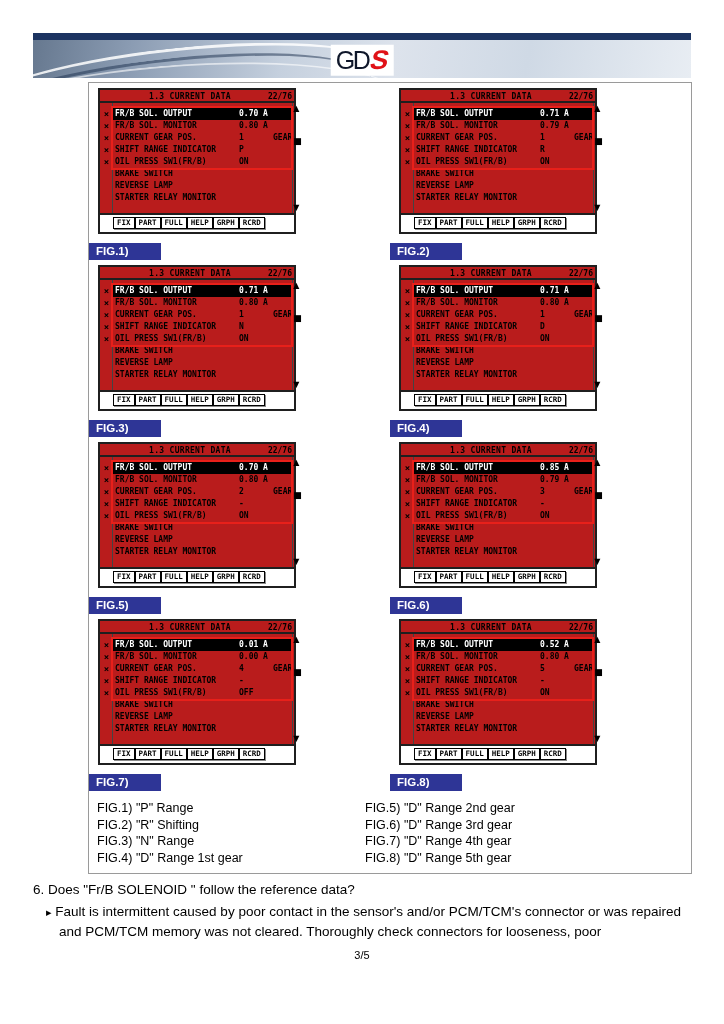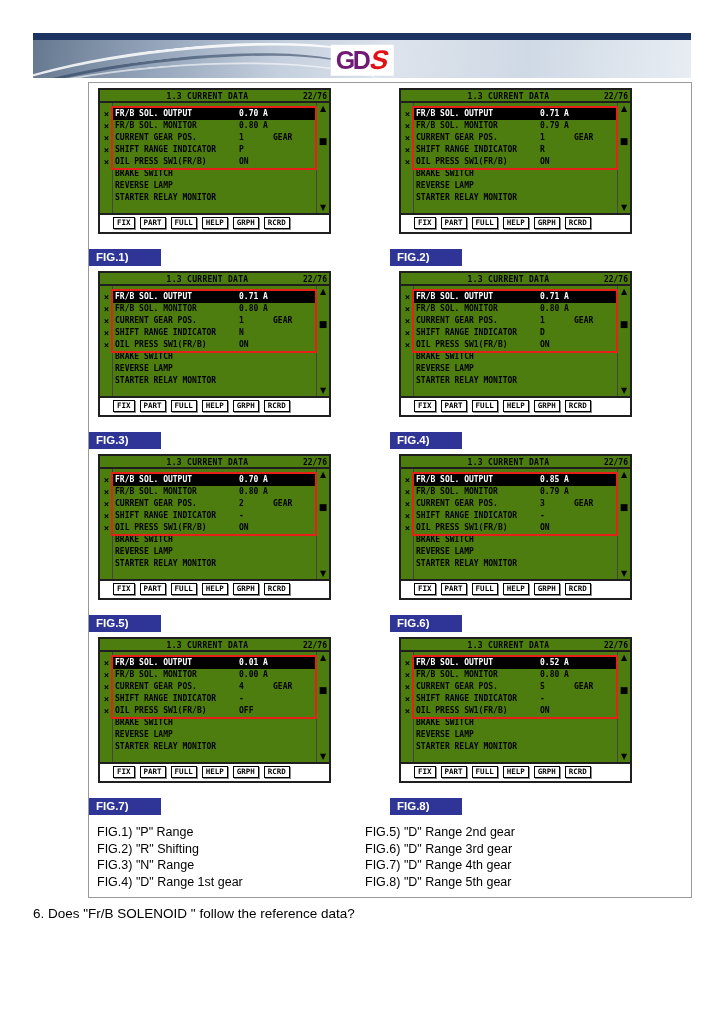--- a/index.html
+++ b/index.html
@@ -16,55 +16,55 @@
   
   .banner{margin:33px 33px 0 33px;}
   .banner-top{height:7px;background:var(--navy);}
   .banner-main{height:38px;position:relative;overflow:hidden;
     background:linear-gradient(100deg,#66788f 0%,#8b9cb3 15%,#c5d0de 38%,#dde3ec 55%,#cfd9e5 75%,#e8edf3 100%);}
   .streak{position:absolute;border-radius:50%;pointer-events:none;}
   .s1{width:430px;height:90px;left:-70px;top:8px;border-top:3px solid rgba(255,255,255,.85);transform:rotate(-6deg);}
   .s2{width:430px;height:90px;left:-90px;top:20px;border-top:3px solid rgba(25,45,75,.5);transform:rotate(-7deg);}
   .s3{width:500px;height:120px;left:-120px;top:26px;border-top:2px solid rgba(255,255,255,.6);transform:rotate(-5deg);}
   .logo{position:absolute;left:50%;top:50%;transform:translate(-50%,-46%);background:#fff;height:31px;padding:0 5px;display:flex;align-items:center;}
-  .logo-gd{font-weight:700;font-size:25px;letter-spacing:-2.5px;color:#701a75;}
+  .logo-gd{font-weight:400;font-size:25px;letter-spacing:-2.5px;color:#0f172a;}
   .logo-s{font-weight:900;font-size:27px;color:var(--logored);transform:skewX(-14deg);margin-left:2px;}
   .breadcrumb{background:#fff;border-bottom:3px solid var(--navy);padding:3px 2px 3px 2px;font-size:12.5px;}
 
   
   .fig-container{margin:4px 0 0 88px;width:604px;border:1px solid #9a9a9a;padding-top:5px;}
   .fig-grid{display:grid;grid-template-columns:1fr 1fr;row-gap:5px;}
   .fig-cell{padding-left:9px;}
 
   
-  .screen{width:233px;border:2px solid #1f1f1f;background:#4d7c0f;
+  .screen{width:198px;border:2px solid #1f1f1f;background:#b91c1c;
     font-family:"DejaVu Sans Mono",monospace;font-weight:bold;font-size:8px;color:#000;}
   .trow{height:13px;line-height:13px;border-bottom:2px solid #1f1f1f;position:relative;}
   .ttl{position:absolute;left:0;right:14px;text-align:center;letter-spacing:.3px;}
   .tpage{position:absolute;right:2px;top:0;margin-left:28px;}
   .list{display:flex;height:110px;}
   .rows{flex:1;position:relative;padding-top:5px;}
   .rows::before{content:"";position:absolute;left:12px;top:0;bottom:0;width:1px;background:#444;}
   .redbox{position:absolute;left:11px;right:-1px;top:3px;height:64px;border:2px solid var(--red);z-index:3;pointer-events:none;}
   .row{display:flex;height:12px;line-height:12px;}
   .mark{width:13px;text-align:center;font-size:9px;}
   .rowbody{flex:1;display:flex;padding-left:2px;}
   .row.hl .rowbody{background:#000;color:#fff;justify-content:flex-end;}
   .lbl{width:124px;white-space:nowrap;overflow:hidden;}
   .val{width:34px;white-space:nowrap;}
   .unit{flex:1;white-space:nowrap;}
   .scroll{width:13px;border-left:1px solid #444;position:relative;
     font-family:"DejaVu Sans",sans-serif;font-size:8px;text-align:center;}
   .s-up{position:absolute;top:1px;left:0;right:0;}
   .s-thumb{position:absolute;top:33px;left:0;right:0;font-size:9px;}
   .s-down{position:absolute;bottom:1px;left:0;right:0;}
-  .btnbar{border-top:2px solid #1f1f1f;display:flex;gap:5px;padding:2px 2px 3px 13px;align-items:center;background:#fff;}
+  .btnbar{border-top:2px solid #1f1f1f;display:flex;padding:2px 2px 3px 13px;align-items:center;background:#fff;}
   .sbtn{border:1px solid #000;box-shadow:1px 1px 0 #8a8a8a;font-size:7.5px;line-height:10px;padding:0 3px;background:#fff;}
   .fig-label{display:inline-block;min-width:72px;background:var(--figblue);color:#fff;
-    font-size:11.5px;font-weight:bold;padding:2px 10px 3px 7px;margin:15px 0 0 -9px;}
+    font-size:11.5px;font-weight:bold;padding:2px 10px 3px 7px;margin:9px 0 0 -9px;}
 
   
   .captions{display:grid;grid-template-columns:268px 1fr;padding:9px 0 7px 8px;font-size:12.5px;}
   .cap-col div{line-height:16.5px;}
 
   
   .question{margin:8px 0 0 33px;font-size:13.5px;}
   .yes-row{margin:6px 0 0 55px;}
   .yes-box{width:158px;height:17px;border:1px solid #b5b5b5;display:flex;align-items:stretch;background:#fff;}
   .yes-badge{background:#14233c;color:#fff;font-size:10px;font-weight:bold;padding:0 7px 0 4px;display:flex;align-items:center;letter-spacing:.3px;cursor:pointer;}
@@ -792,14 +792,16 @@
           <div>FIG.6) "D" Range 3rd gear</div>
           <div>FIG.7) "D" Range 4th gear</div>
           <div>FIG.8) "D" Range 5th gear</div>
         </div>
     </div>
   </div>
 
   <div class="question">6. Does "Fr/B SOLENOID " follow the reference data?</div>
 
 
-
+  <div class="answer"><span class="bullet">▸</span> <span>Fault is intermittent caused by poor contact in the sensor's and/or PCM/TCM's connector or was repaired and PCM/TCM memory was not cleared. Thoroughly check connectors for looseness, poor</span></div>
+
+  <div class="page-num">3/5</div>
 </div>
 
 </body></html>

